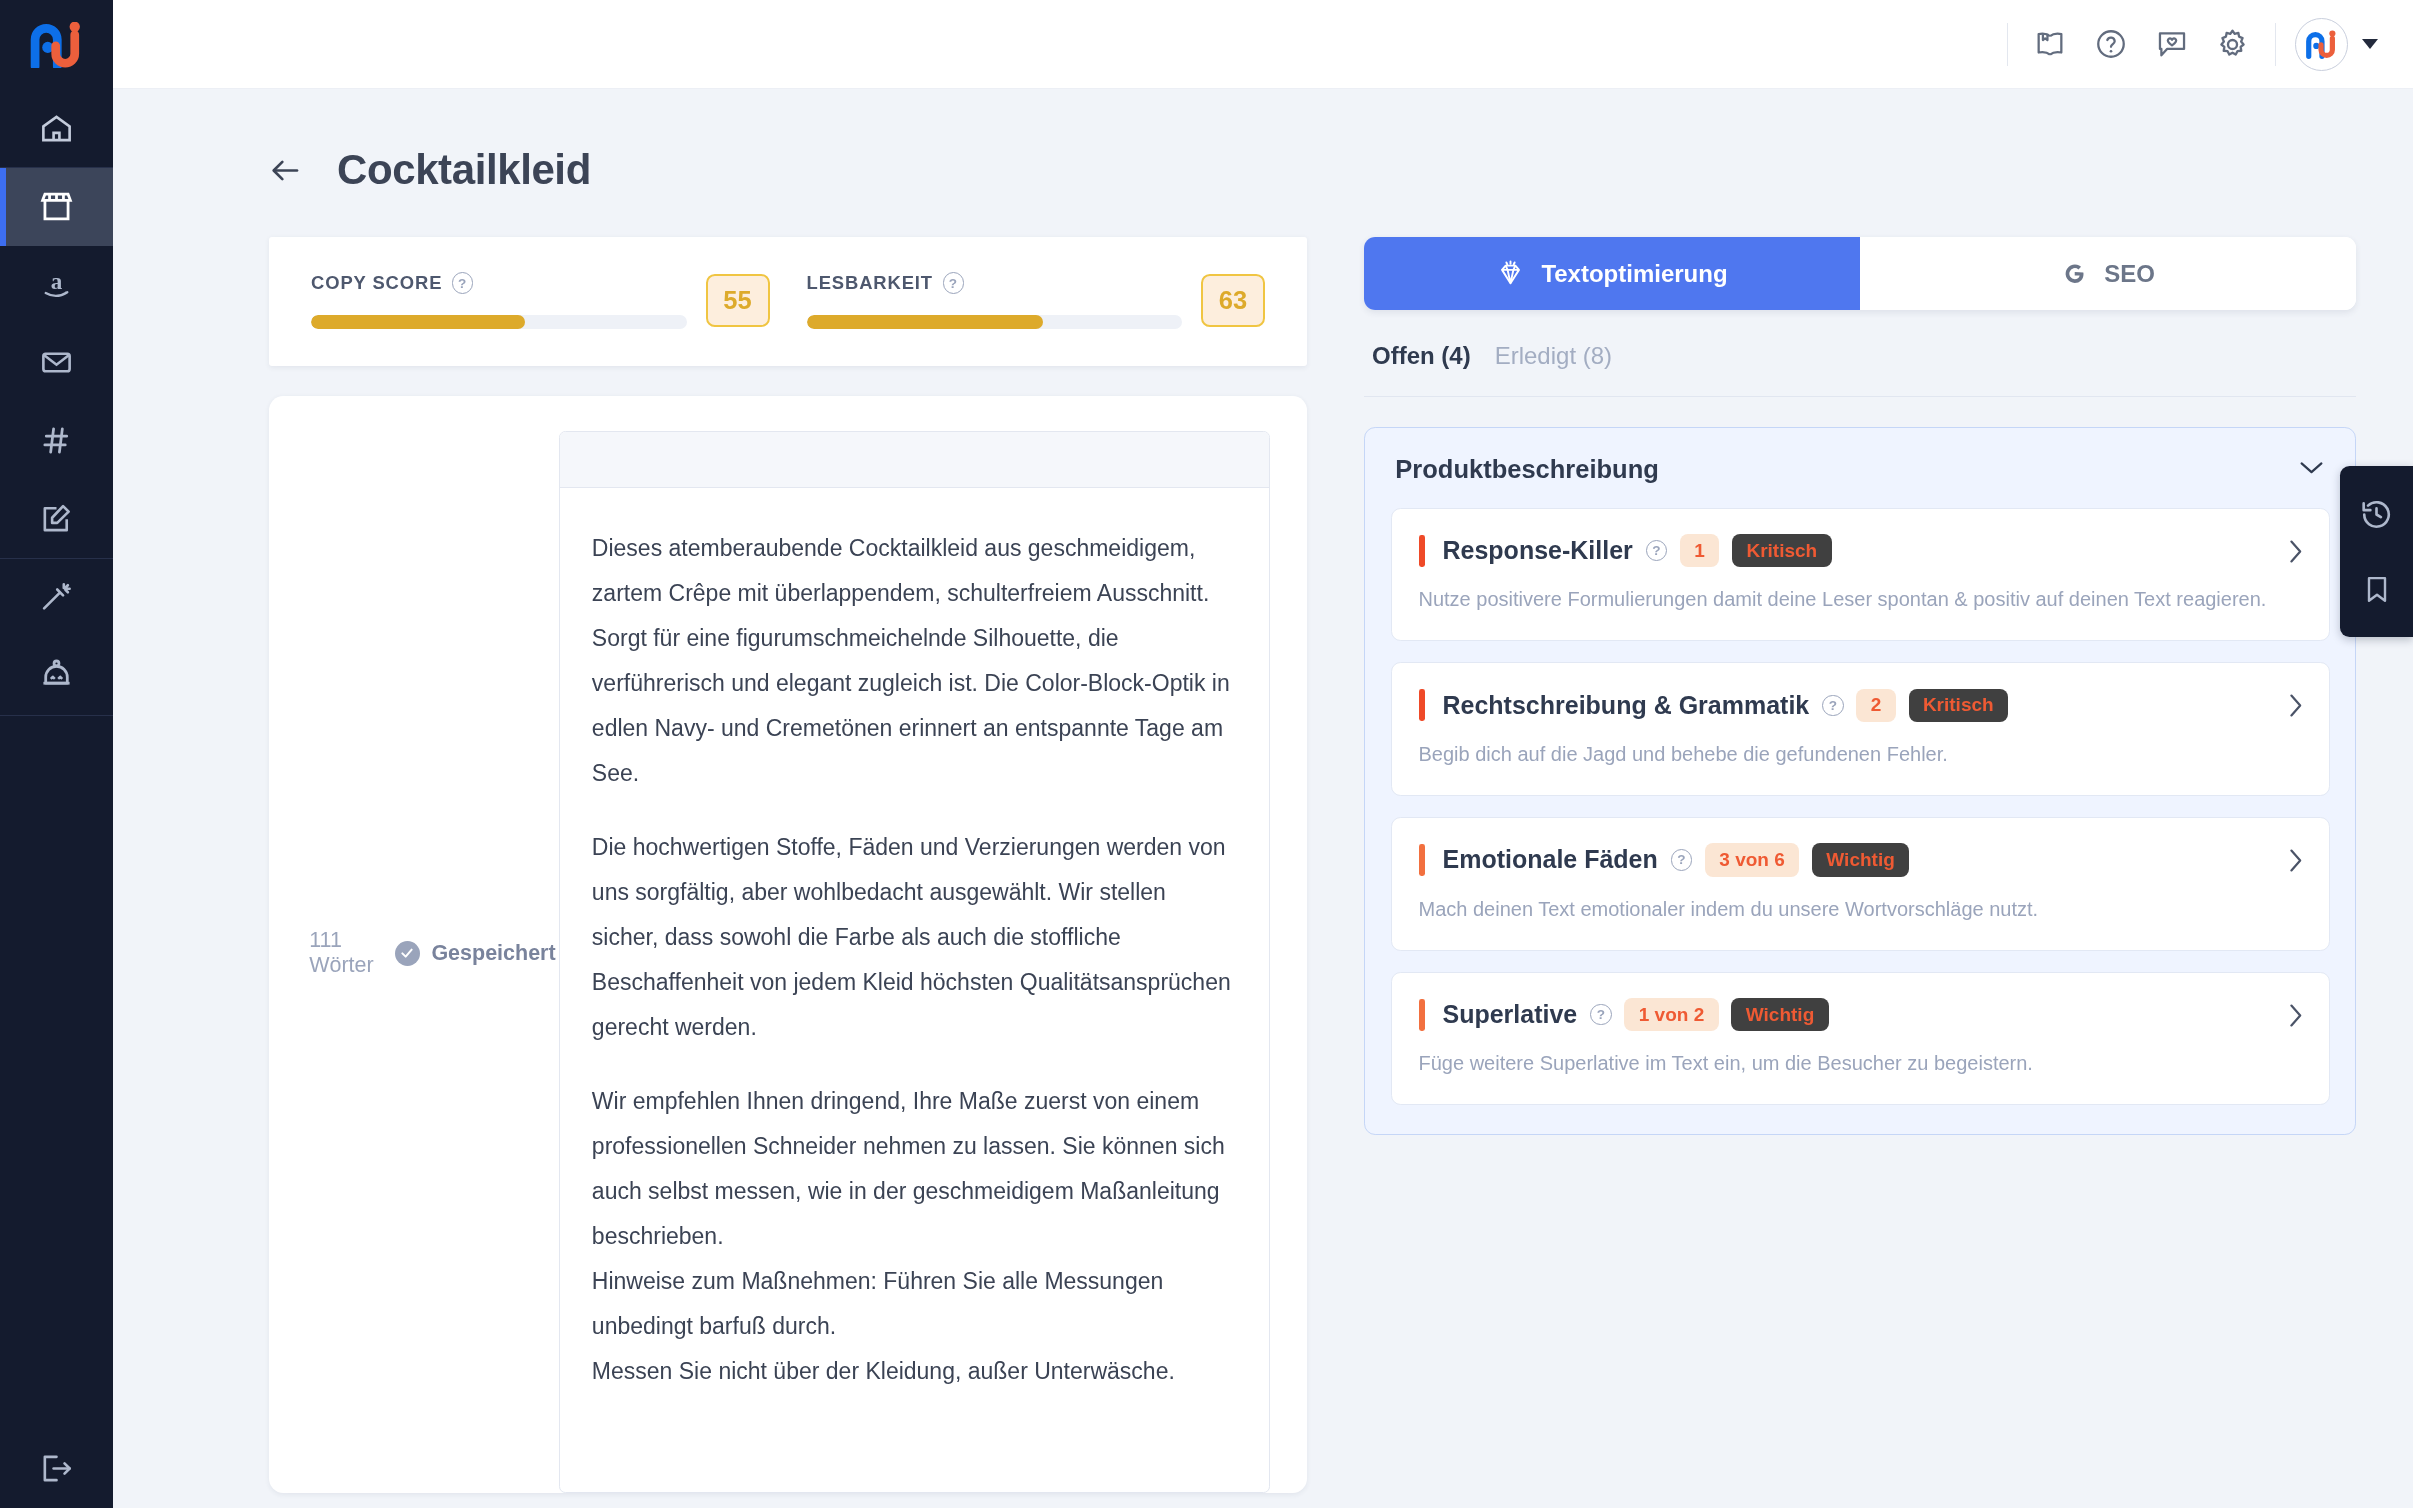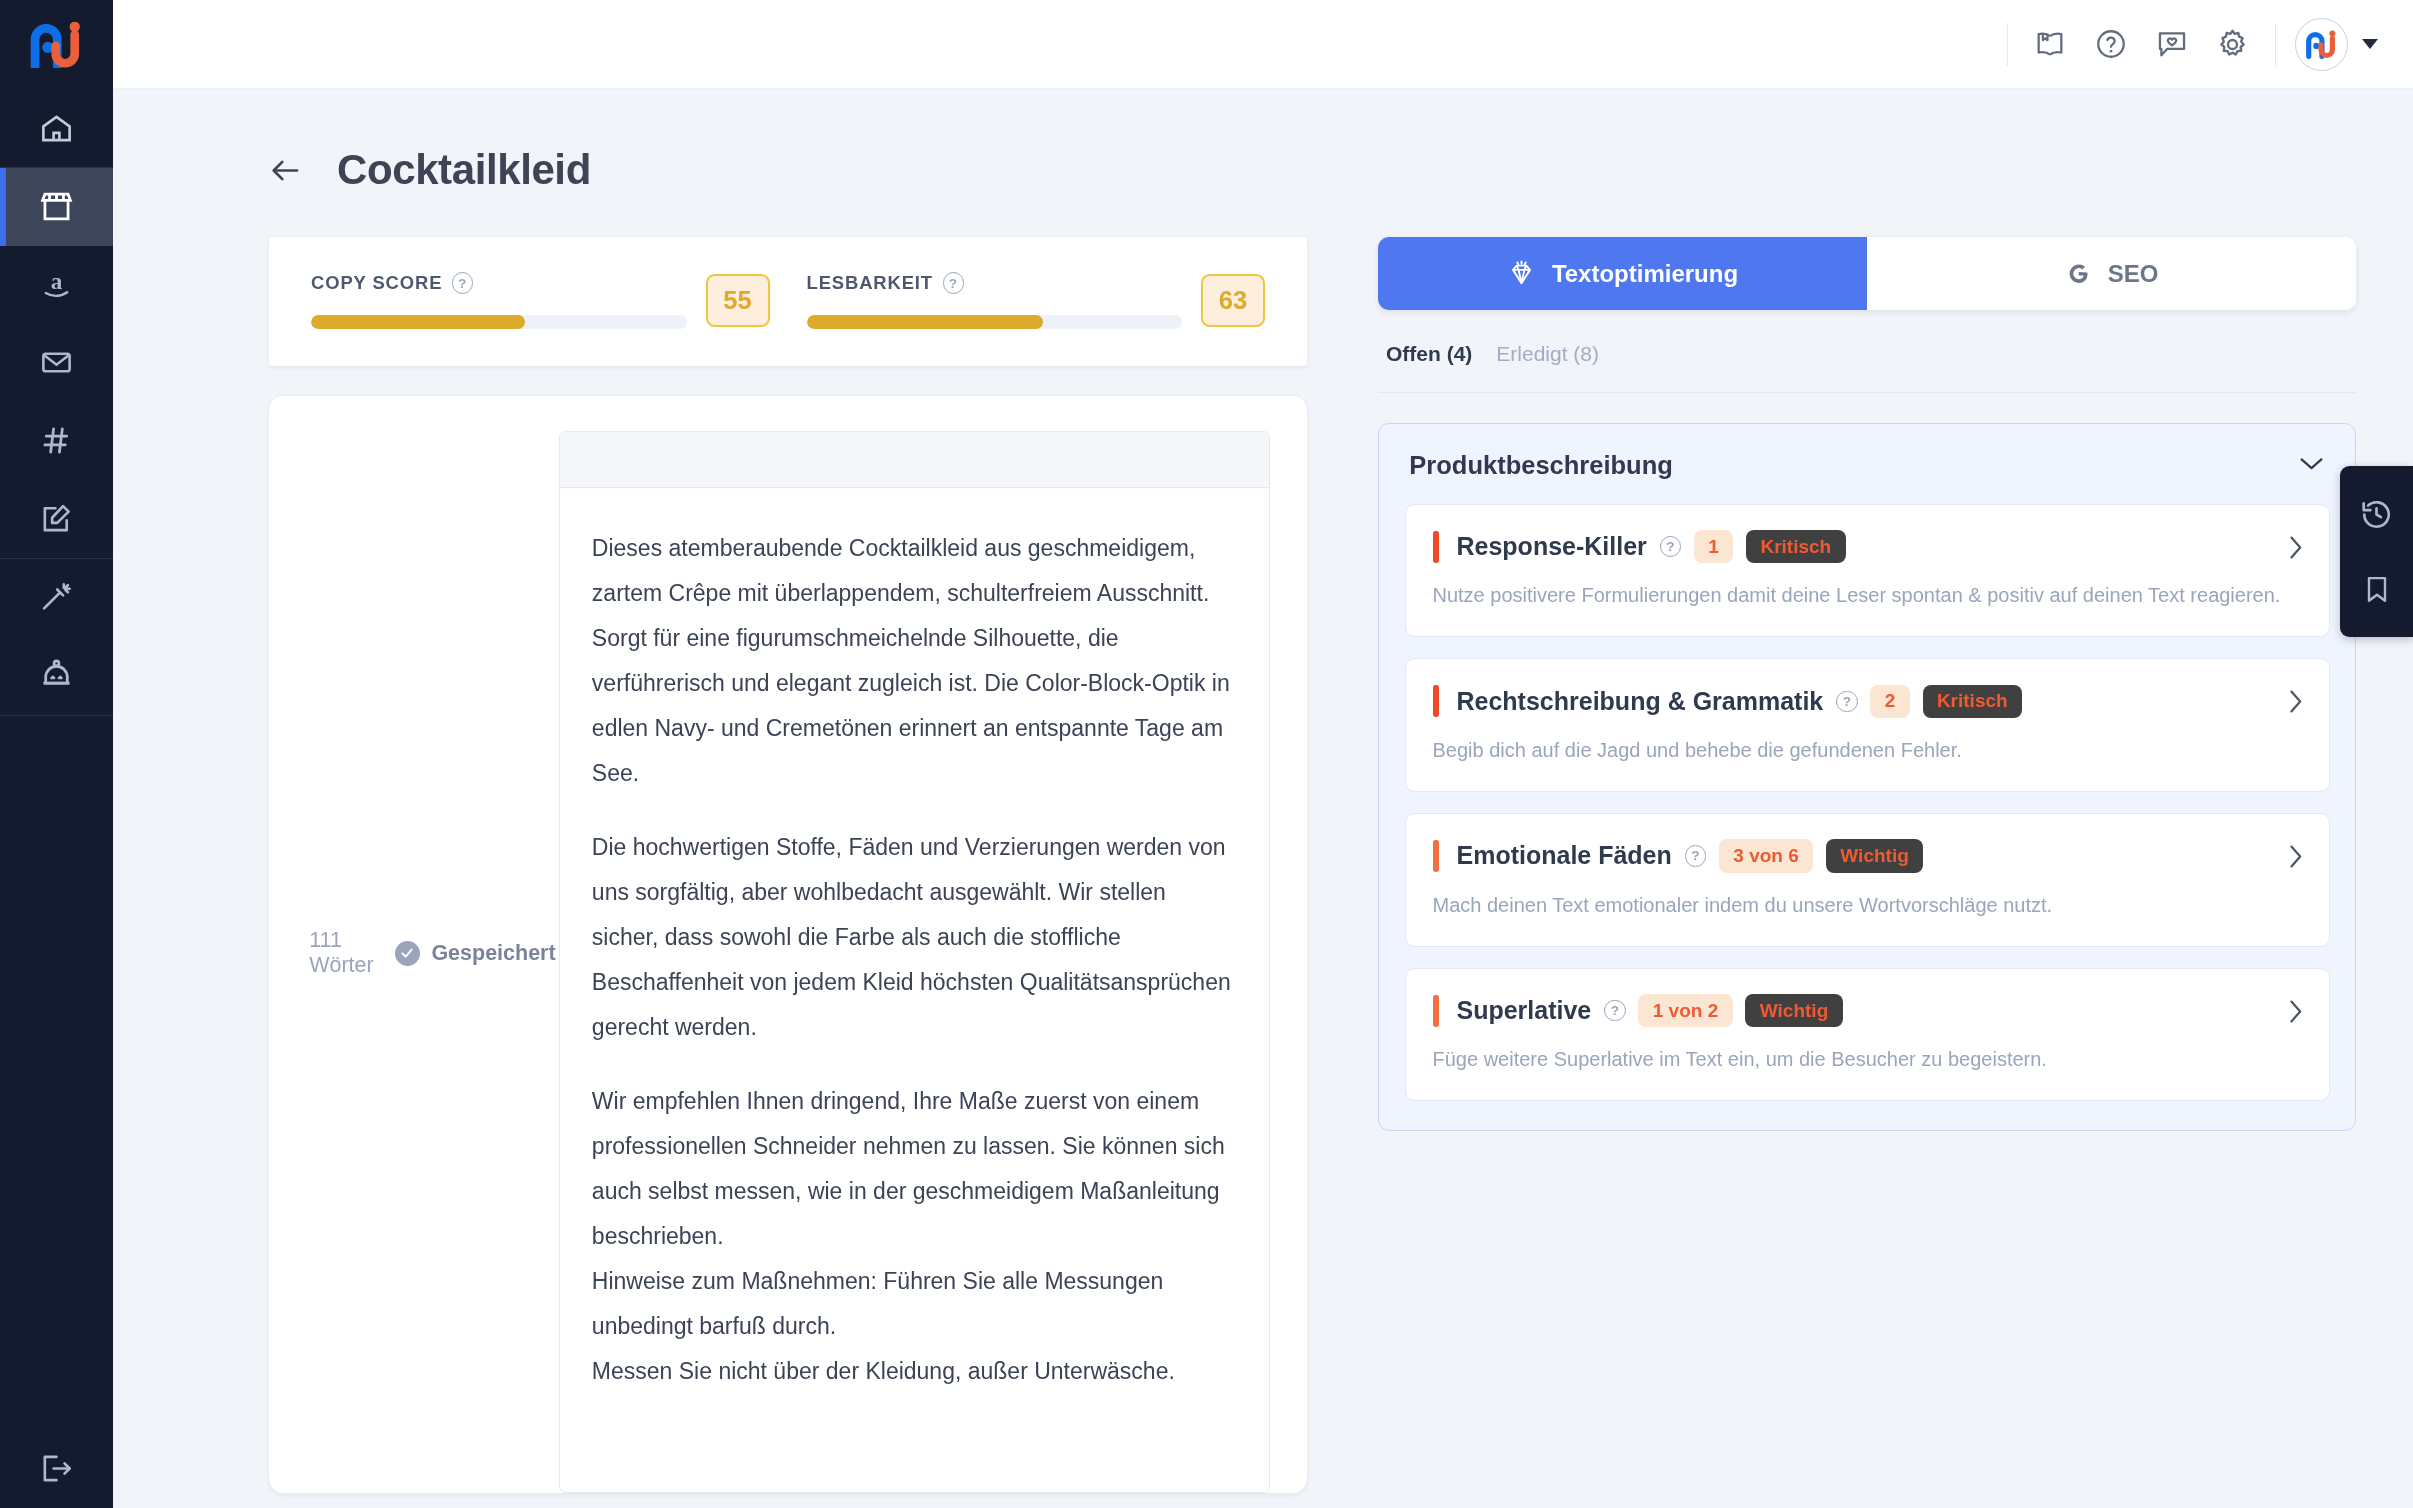--- a/index.html
+++ b/index.html
@@ -69,21 +69,21 @@
   }
 
   
   .content { flex: 1 1 auto; padding: 0 0 0 0; position: relative; overflow: hidden; }
   .page-head { display: flex; align-items: center; gap: 36px; padding: 57px 0 0 156px; }
   .back-arrow { cursor: pointer; display: flex; align-items: center; }
   .page-title { font-size: 42px; font-weight: bold; color: #3c4456; letter-spacing: -0.4px; }
 
   .cols { display: flex; gap: 57px; padding: 43px 57px 0 156px; height: calc(100% - 120px); }
   .left-col { width: 1038px; flex: 0 0 1038px; display: flex; flex-direction: column; }
-  .right-col { flex: 1 1 auto; min-width: 0; display: flex; flex-direction: column; margin-left: 14px; }
+  .right-col { flex: 1 1 auto; min-width: 0; display: flex; flex-direction: column; }
 
   
   .score-card {
     background: #fff; border-radius: 3px; padding: 35px 42px 37px 42px;
     box-shadow: 0 1.6px 4.8px rgba(40,55,90,0.07);
     display: flex; align-items: flex-start; gap: 0;
   }
   .score-block { flex: 1 1 0; display: flex; align-items: flex-start; }
   .score-block + .score-block { margin-left: 37px; }
   .score-main { flex: 1 1 auto; padding-right: 19px; }
@@ -145,21 +145,21 @@
   .tab {
     flex: 1 1 0; height: 73px;
     display: flex; align-items: center; justify-content: center; gap: 16px;
     font-size: 24px; font-weight: bold; cursor: pointer;
     background: #fff; color: #6c7governor;
     color: #6c7689;
   }
   .tab.active { background: #4f77ef; color: #fff; }
 
   .subtabs { display: flex; gap: 24px; padding: 32px 8px 25.5px 8px; border-bottom: 0.8px solid #e1e6f0; }
-  .subtab { font-size: 21px; cursor: pointer; }
+  .subtab { font-size: 24px; cursor: pointer; }
   .subtab.active { color: #2f3a4f; font-weight: bold; }
   .subtab.inactive { color: #a3adc2; }
 
   .group-card {
     margin-top: 30px;
     background: #eff4ff; border: 1.2px solid #c5d6f7; border-radius: 11.2px;
     padding: 27px 25.5px 29px 25.5px;
   }
   .group-head {
     display: flex; align-items: center; justify-content: space-between;

